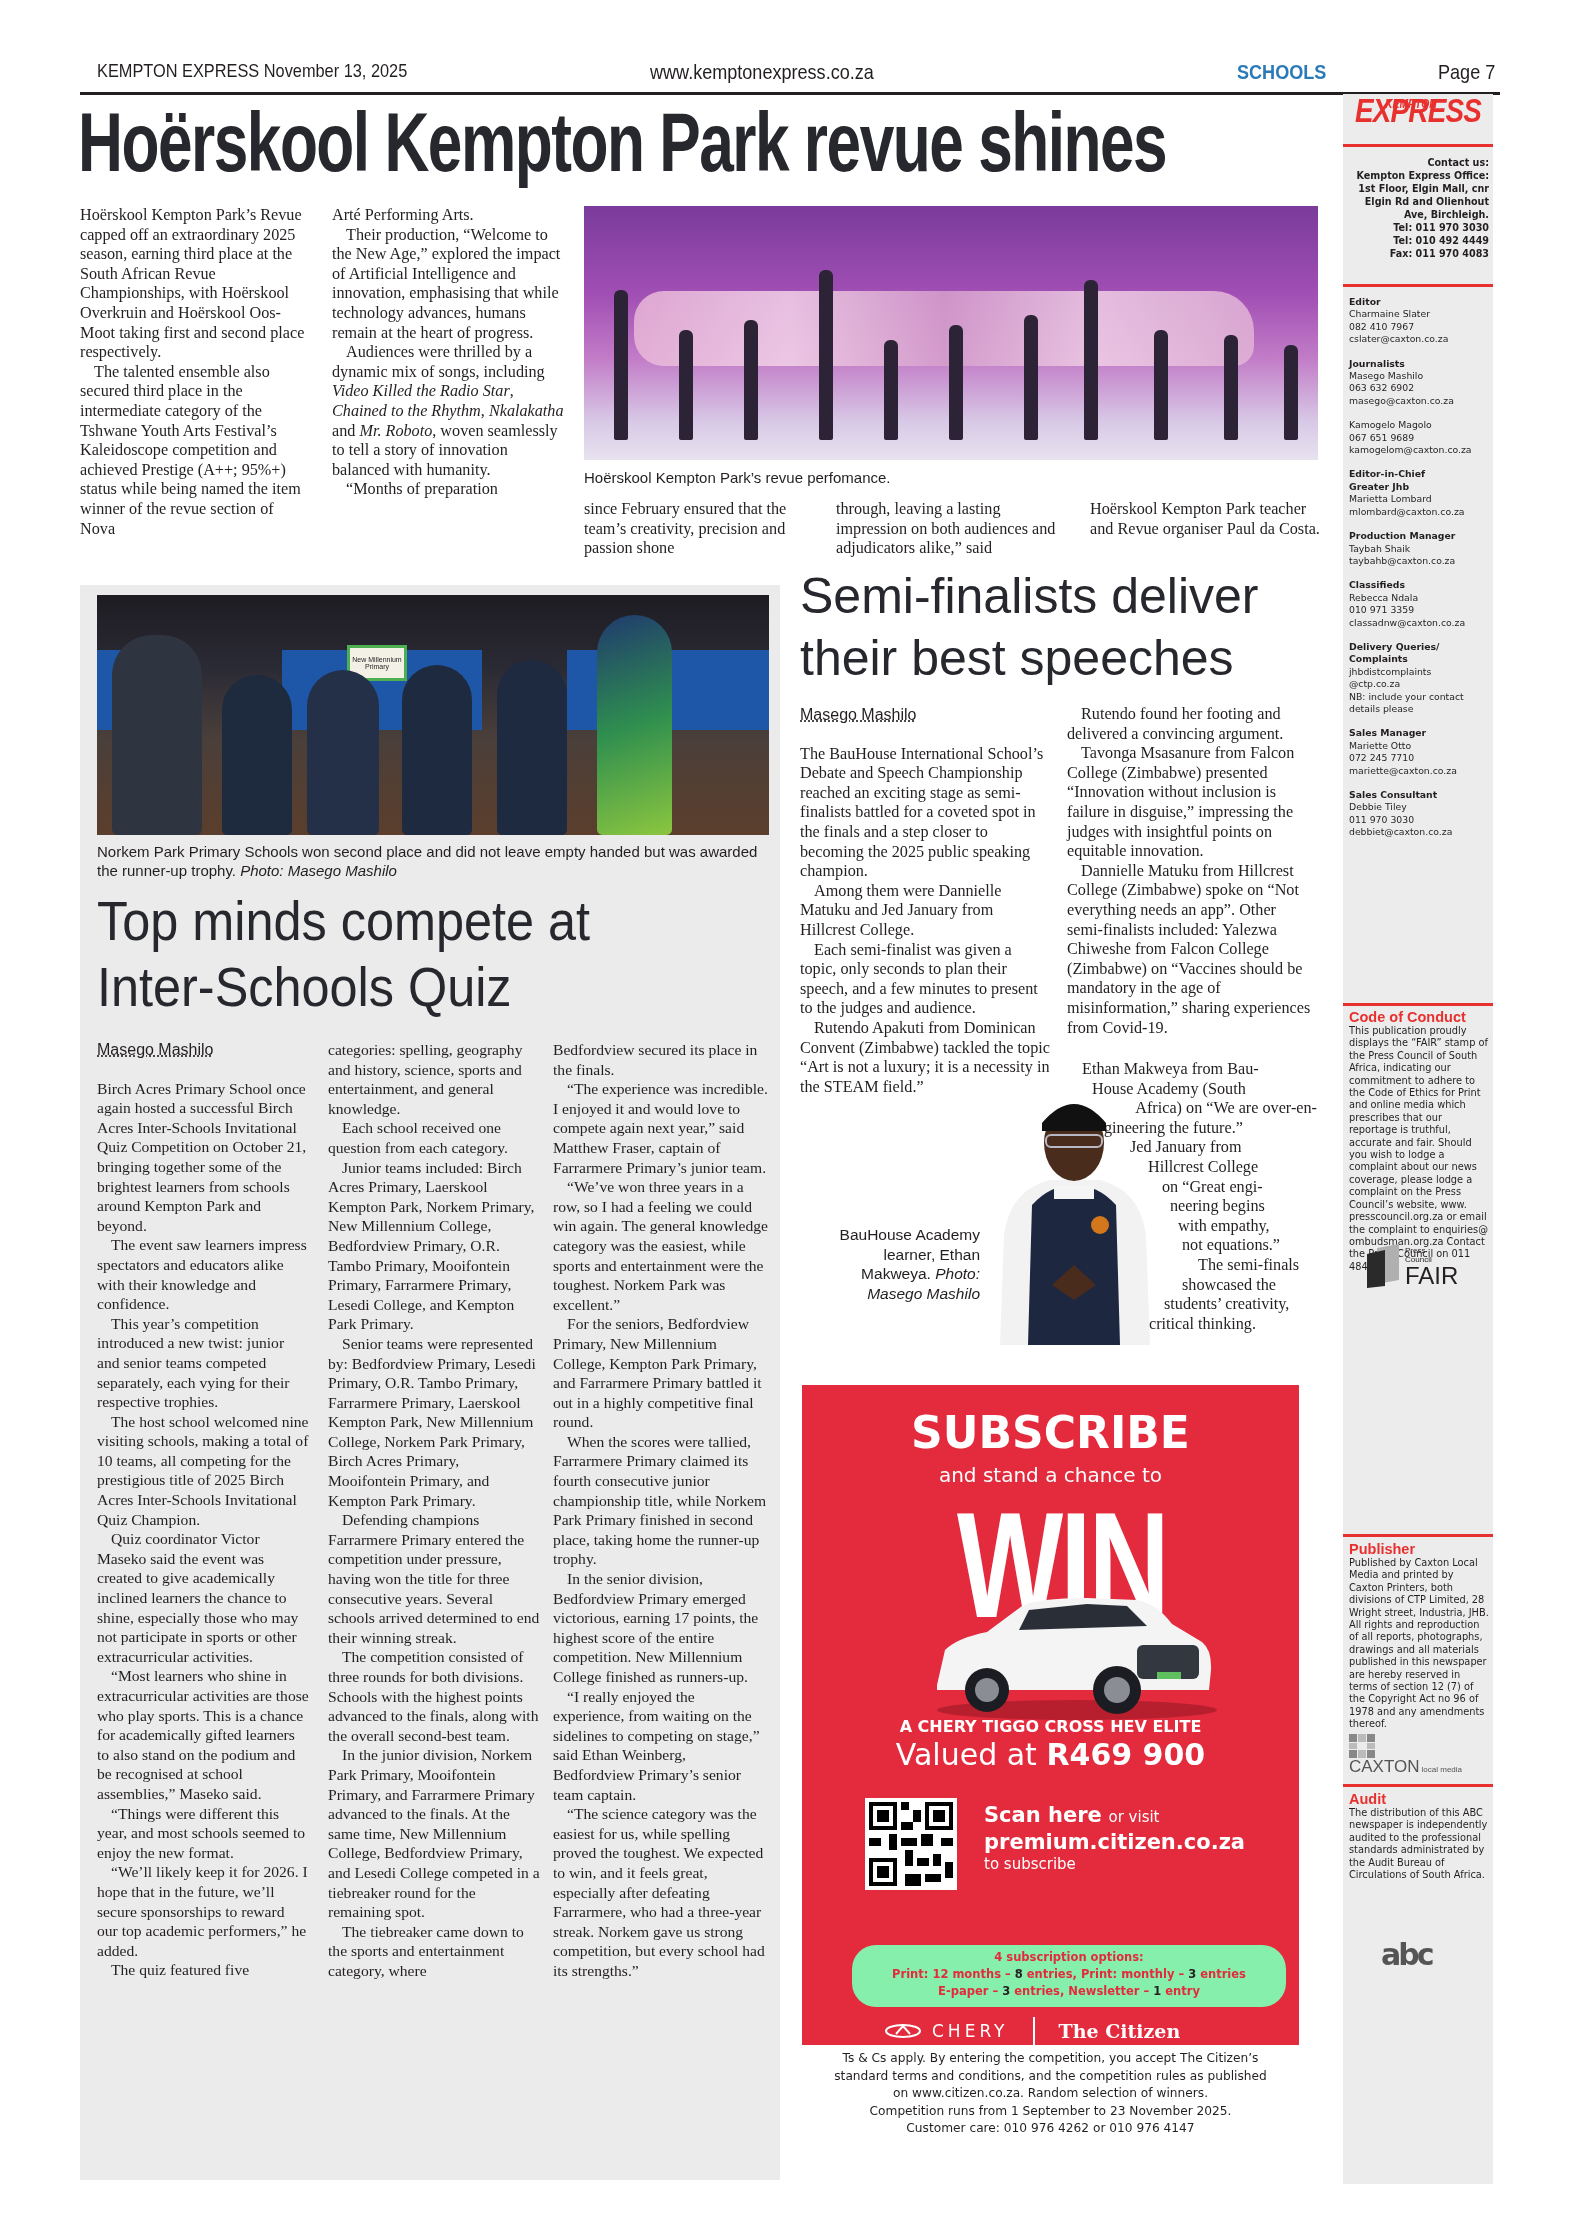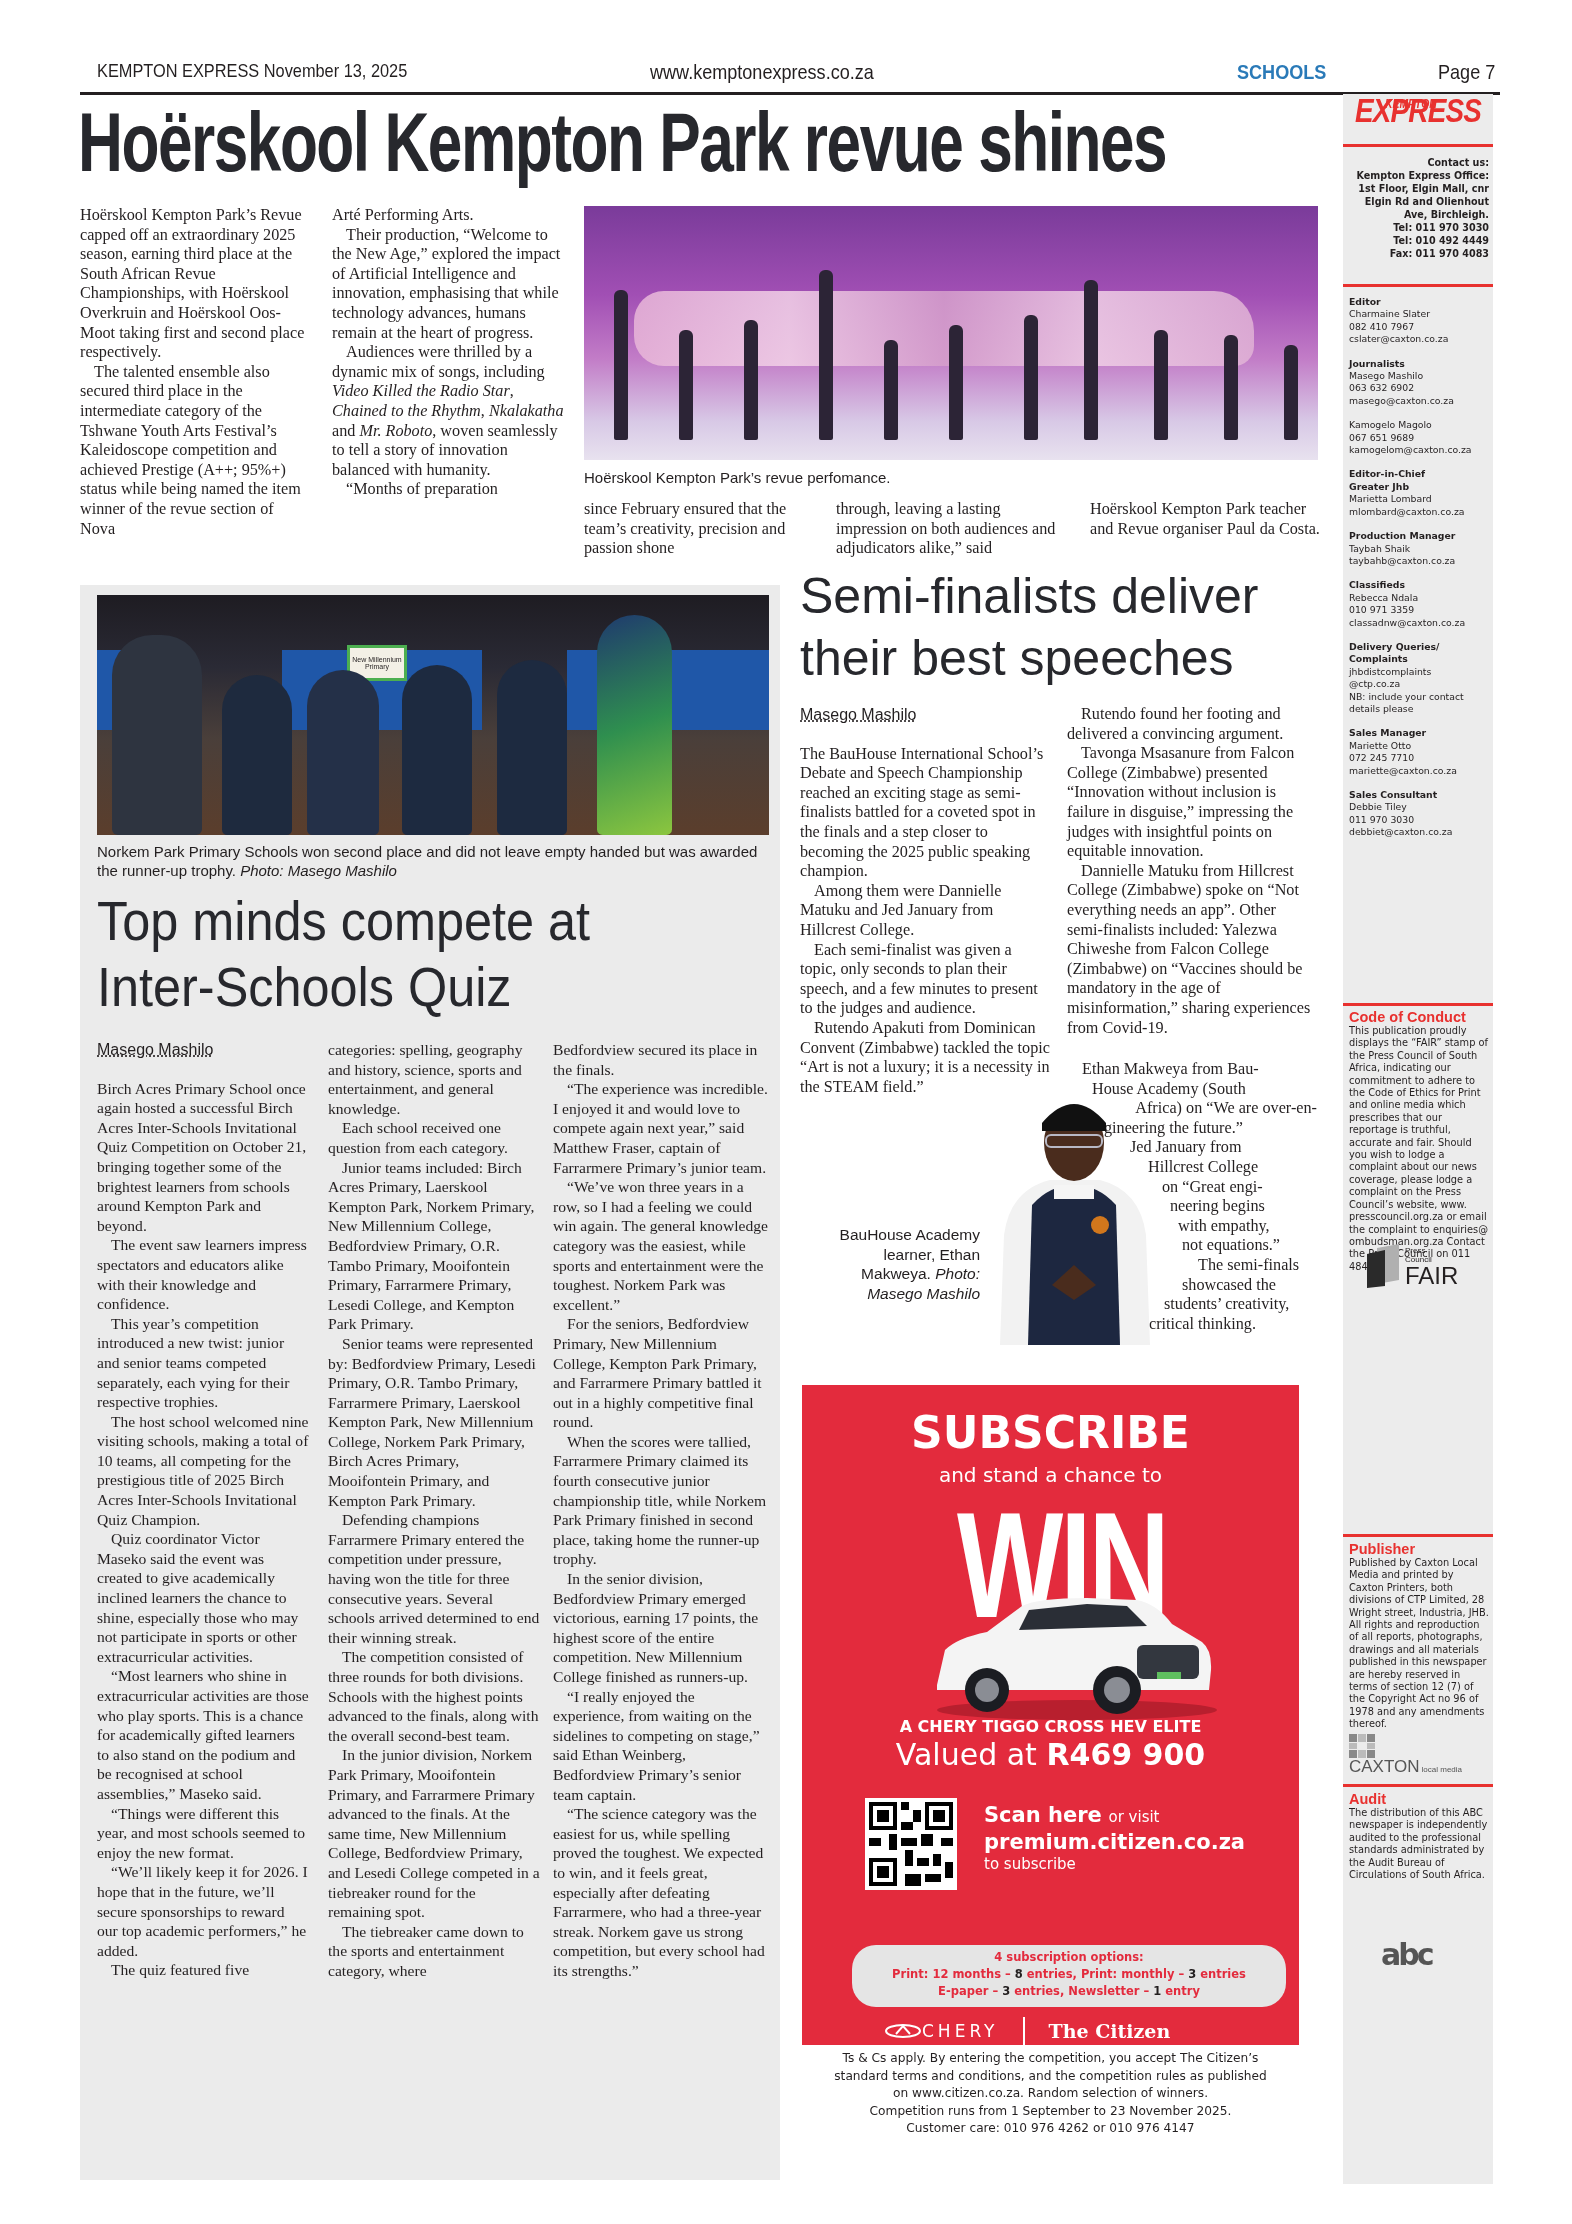--- a/index.html
+++ b/index.html
@@ -36,21 +36,21 @@
   .side .block { position: absolute; left: 6px; width: 140px; }
   .side .center { text-align: right; font-weight: bold; }
   .side .lbl { font-weight: bold; }
   .side .redlbl { font-family: "Liberation Sans", sans-serif; font-weight: bold; color: #e8312f; font-size: 14.5px; line-height: 15px; }
   .side .p { margin-bottom: 12px; }
   .ad-red { position: absolute; left: 802px; top: 1385px; width: 497px; height: 660px; background: #e32b3d; }
   .ad-text { position: absolute; left: 0; width: 497px; text-align: center; color: #ffffff; font-family: "DejaVu Sans", sans-serif; }
   .win { position: absolute; left: 155px; top: 105px; font-family: "Liberation Sans", sans-serif; font-weight: bold; font-size: 150px; color: #ffffff; letter-spacing: -4px; transform: scaleX(0.75); transform-origin: left top; line-height: 1; }
   .car { position: absolute; left: 125px; top: 205px; width: 290px; height: 130px; }
   .qr { position: absolute; left: 63px; top: 413px; width: 92px; height: 92px; background: #ffffff; }
-  .opts { position: absolute; left: 50px; top: 560px; width: 434px; height: 62px; background: #e5e5e5; border-radius: 24px; text-align: center; font-family: "DejaVu Sans", sans-serif; font-weight: bold; font-size: 11.5px; line-height: 17px; color: #e32b3d; padding-top: 4px; }
+  .opts { position: absolute; left: 50px; top: 560px; width: 434px; height: 62px; background: #86efac; border-radius: 24px; text-align: center; font-family: "DejaVu Sans", sans-serif; font-weight: bold; font-size: 11.5px; line-height: 17px; color: #e32b3d; padding-top: 4px; }
   .opts b { color: #231f20; }
   .terms { position: absolute; left: 802px; top: 2050px; width: 497px; text-align: center; font-family: "DejaVu Sans", sans-serif; font-size: 12.2px; line-height: 17.5px; color: #231f20; }
 </style>
 </head>
 <body>
 
 <div class="hdr" style="left:97px;">KEMPTON EXPRESS November 13, 2025</div>
 <div class="hdr" style="left:650px; font-size:21px;">www.kemptonexpress.co.za</div>
 <div class="hdr schools" style="left:1237px; font-size:21px;">SCHOOLS</div>
 <div class="hdr" style="left:1438px; font-size:21px;">Page 7</div>
@@ -257,21 +257,21 @@
   <div class="opts">
     <div>4 subscription options:</div>
     <div><span>Print: 12 months – </span><b>8</b><span> entries, Print: monthly – </span><b>3</b><span> entries</span></div>
     <div><span>E-paper – </span><b>3</b><span> entries,  Newsletter – </span><b>1</b><span> entry</span></div>
   </div>
   <div style="position:absolute; left:82px; top:632px; width:340px; display:flex; align-items:center; color:#fff;">
     <svg width="38" height="16" viewBox="0 0 38 16">
         <ellipse cx="19" cy="8" rx="17" ry="6" fill="none" stroke="#fff" stroke-width="2"></ellipse>
         <path d="M12 11 L19 3 L26 11" fill="none" stroke="#fff" stroke-width="2"></path>
       </svg>
-    <span style="font-family:'DejaVu Sans',sans-serif; font-size:17px; letter-spacing:4px; ">CHERY</span>
+    <span style="font-family:'DejaVu Sans',sans-serif; font-size:17px; letter-spacing:4px; margin-left:10px;">CHERY</span>
     <span style="display:inline-block; width:2px; height:28px; background:#fff; margin:0 24px;"></span>
     <span style="font-family:'DejaVu Serif',serif; font-weight:bold; font-size:19px;">The Citizen</span>
   </div>
 </div>
 <div class="terms">
   <div>Ts &amp; Cs apply. By entering the competition, you accept The Citizen’s</div>
   <div>standard terms and conditions, and the competition rules as published</div>
   <div>on www.citizen.co.za. Random selection of winners.</div>
   <div>Competition runs from 1 September to 23 November 2025.</div>
   <div>Customer care: 010 976 4262 or 010 976 4147</div>

